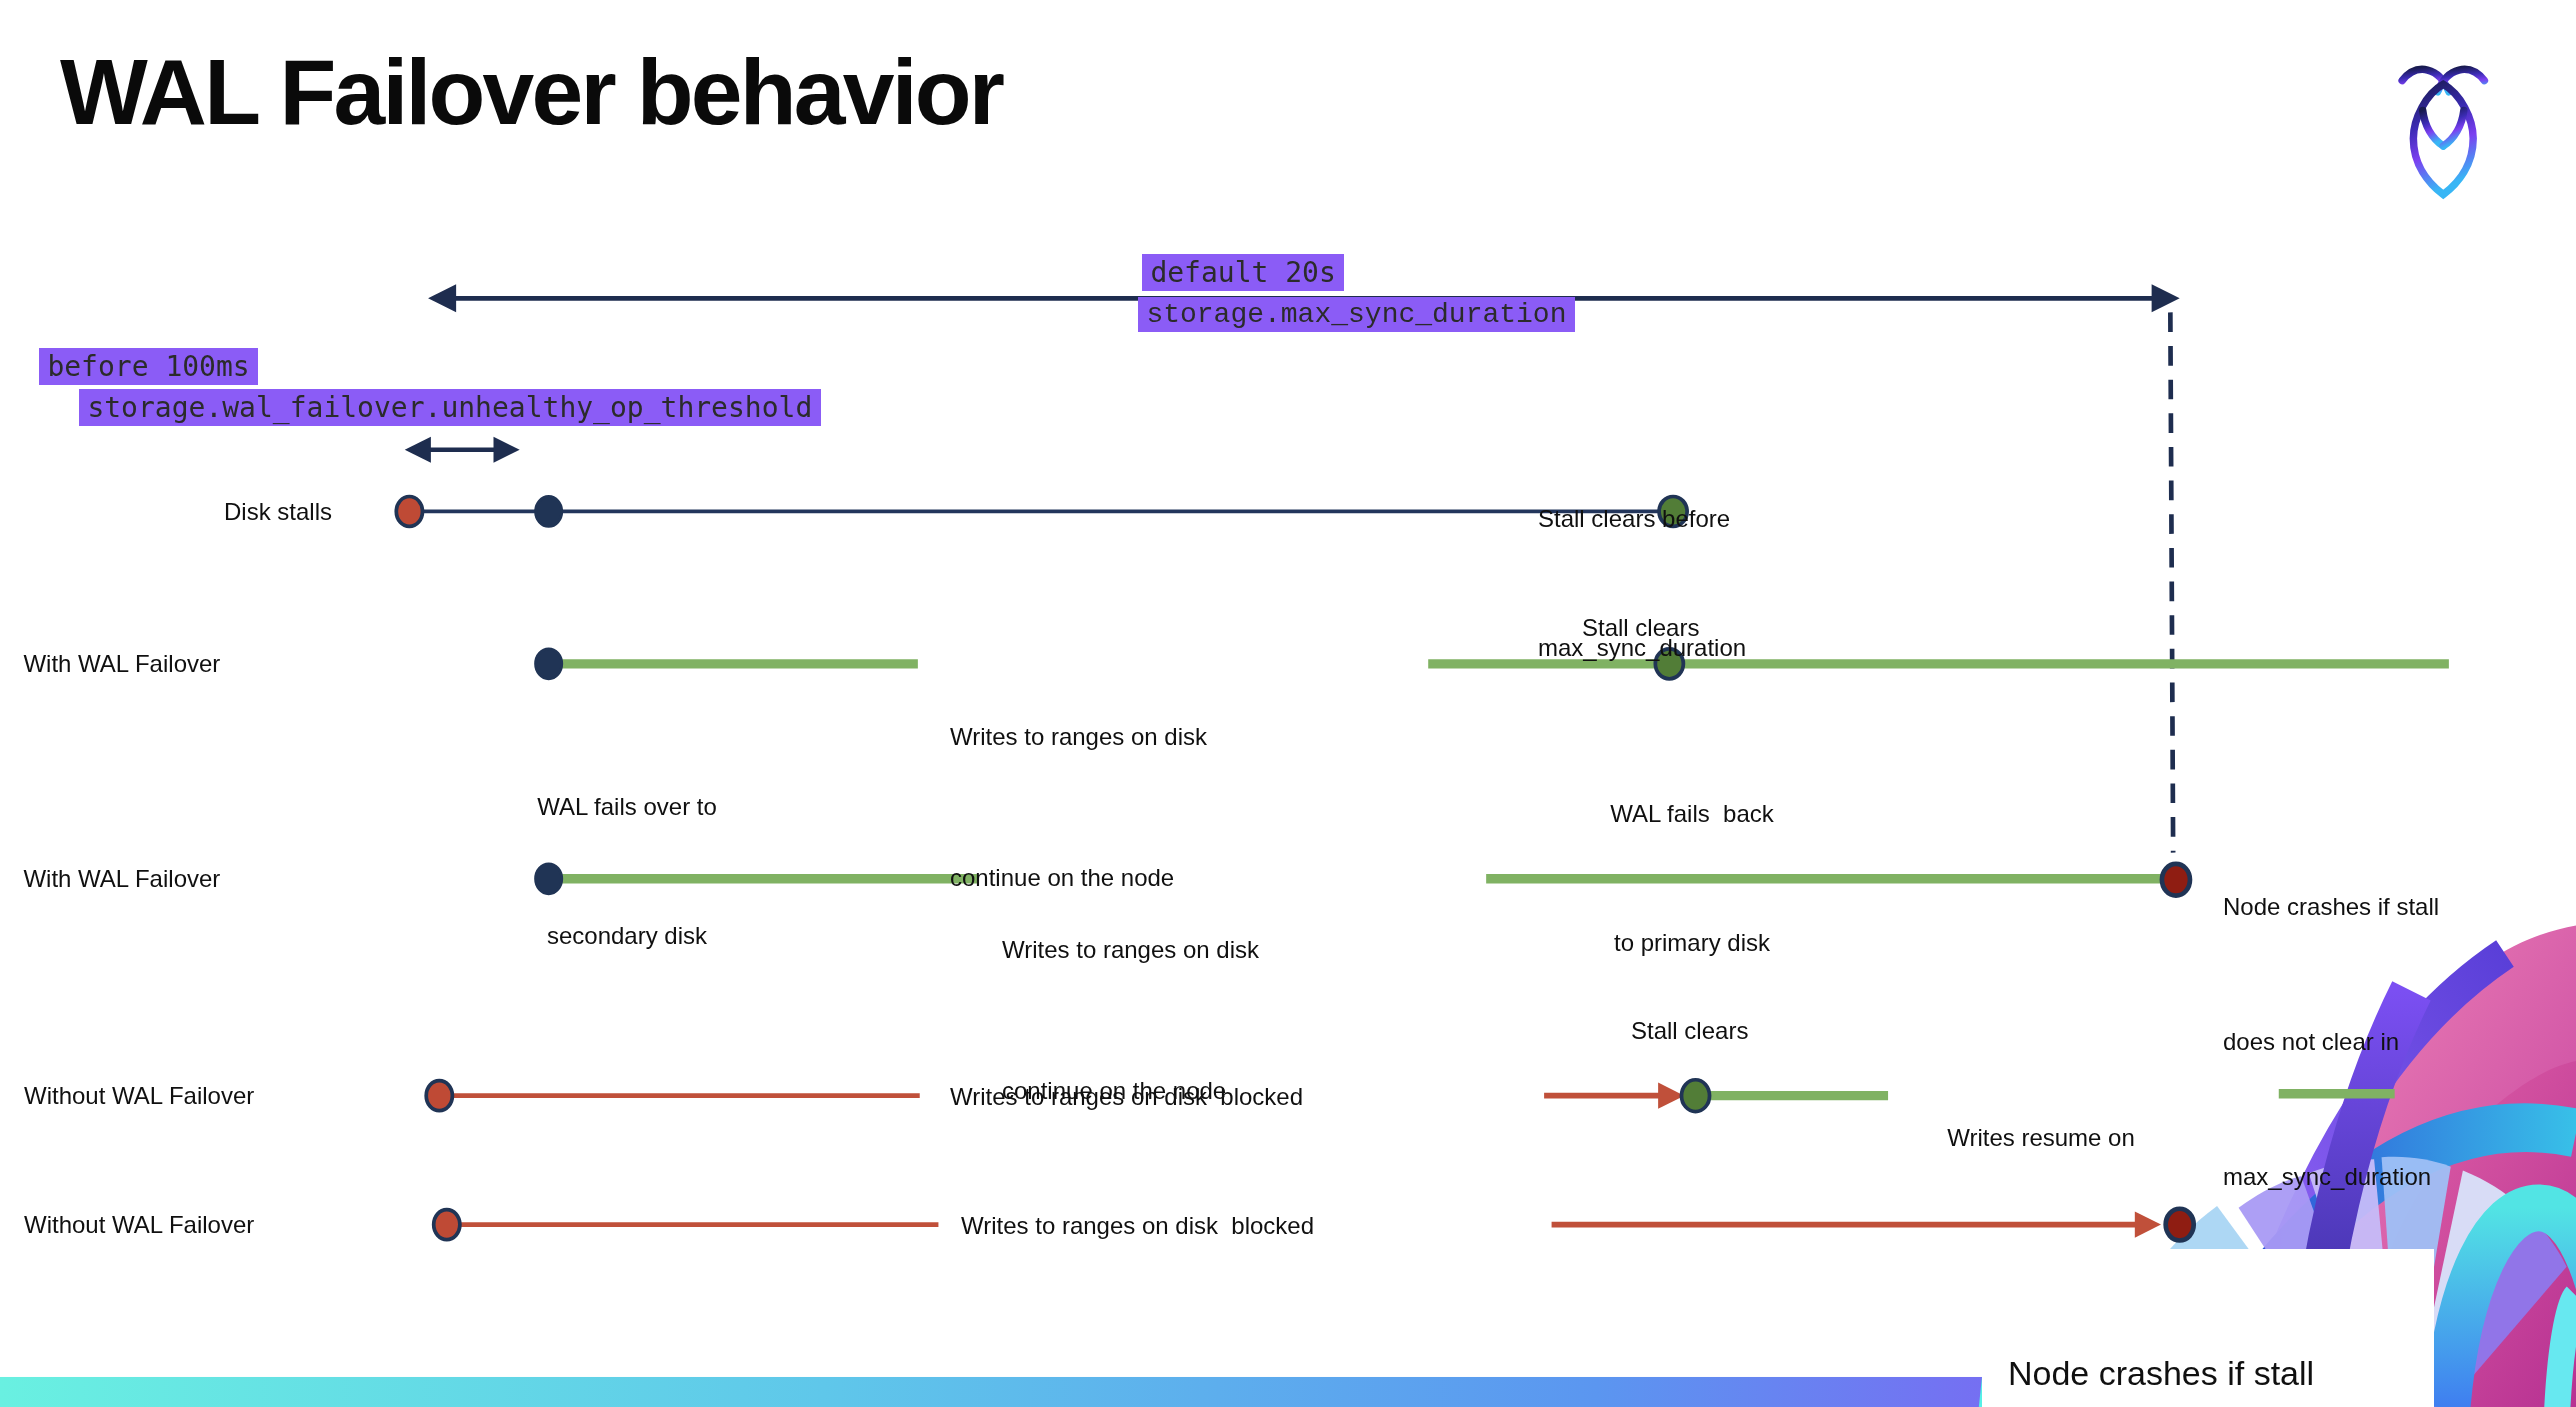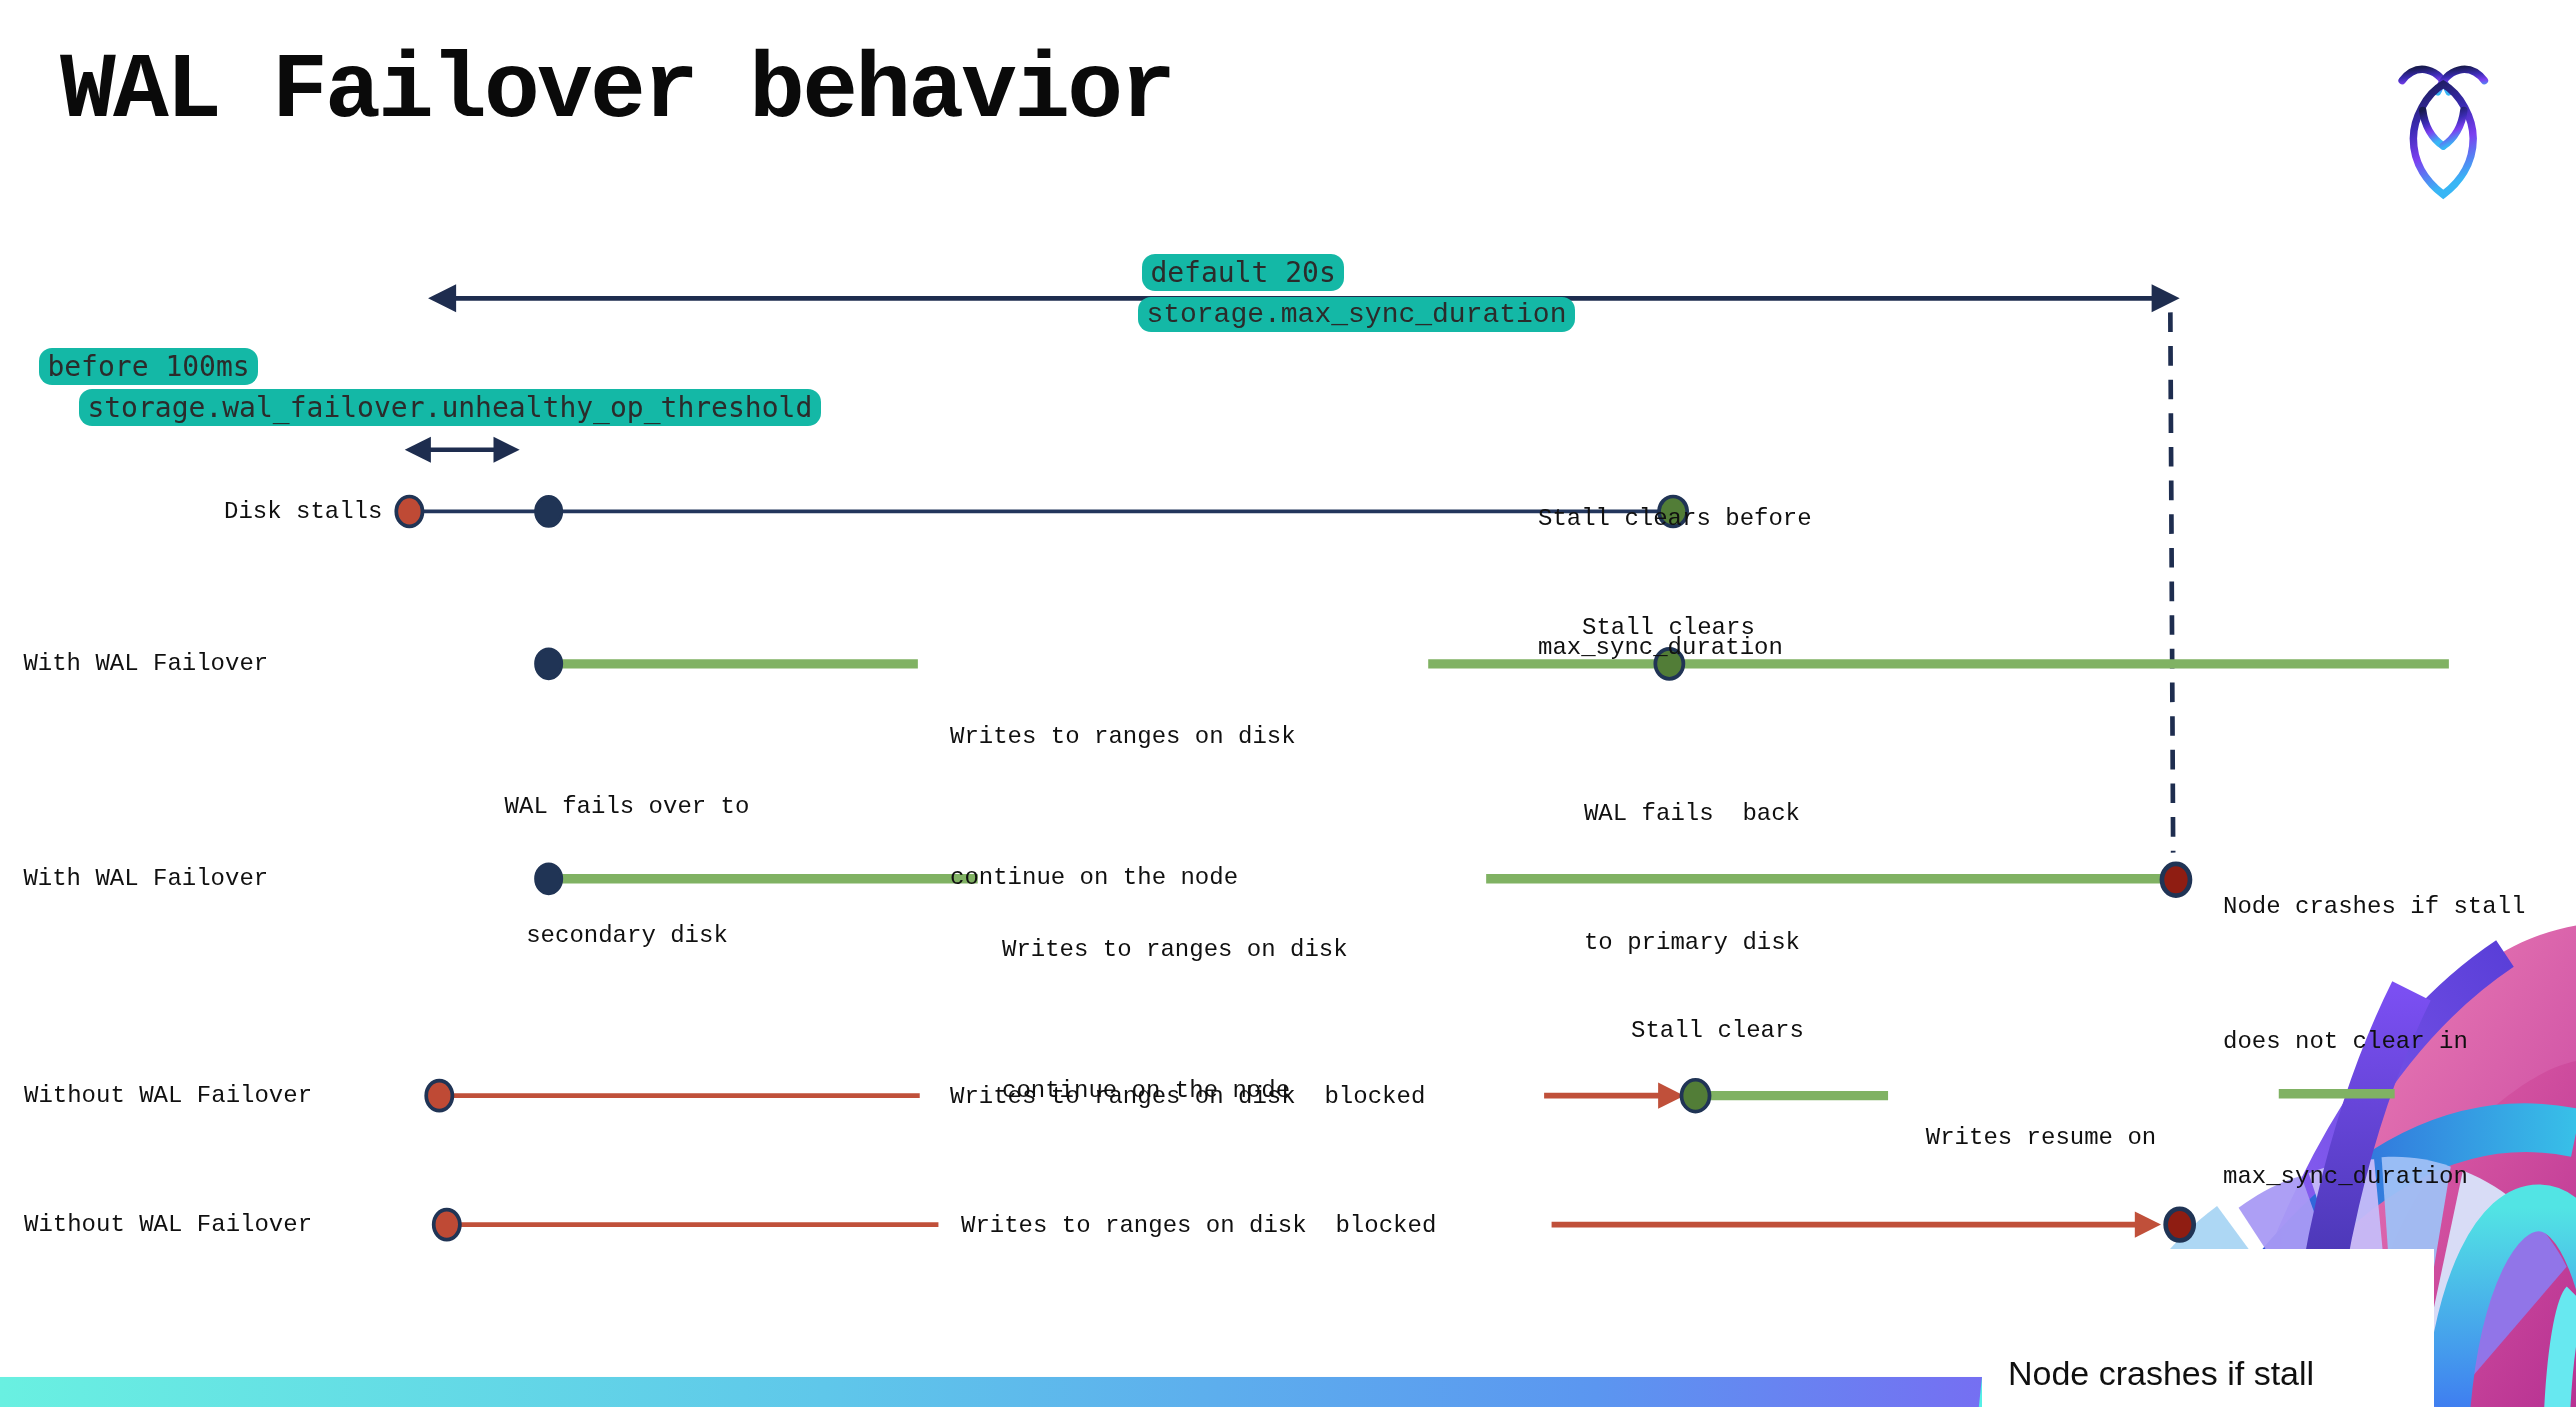--- a/index.html
+++ b/index.html
@@ -1,25 +1,25 @@
 <!DOCTYPE html>
 <html style="font-size:15px"><head>
 <meta charset="utf-8">
 <style>
   html,body{margin:0;padding:0;background:#fff;}
   .canvas{position:relative;width:2576px;height:1408px;background:#ffffff;overflow:hidden;
           font-family:"Liberation Sans",sans-serif;color:#101010;}
   svg.layer{position:absolute;left:0;top:0;z-index:1;}
-  .txt{position:absolute;z-index:2;font-family:Liberation Mono, monospace;}
+  .txt{position:absolute;z-index:2;}
   .title{left:60px;top:39px;font-size:93px;font-weight:700;letter-spacing:-2.8px;color:#0a0a0a;}
   .rowlabel{font-size:24px;line-height:41px;}
   .note{font-size:24px;line-height:43px;white-space:pre-wrap;}
   .center{text-align:center;}
   .code{font-family:"DejaVu Sans Mono","Liberation Mono",monospace;font-size:28px;color:#2b2b2b;}
-  .code span{background:#14b8a6;padding:1.9px 8.4px;display:inline-block;border-radius:13px;}
+  .code span{background:#8b5cf6;padding:1.9px 8.4px;display:inline-block;}
   .crashbox{position:absolute;left:1982px;top:1249px;width:452px;height:159px;background:#ffffff;z-index:3;}
   .crashbox .inner{padding:17px 0 0 26px;font-size:34px;line-height:43px;white-space:pre-wrap;}
 </style>
 </head>
 <body>
 
 <div class="canvas">
 
   <svg class="layer" width="2576" height="1408" viewBox="0 0 2756 1506">
     <defs>

